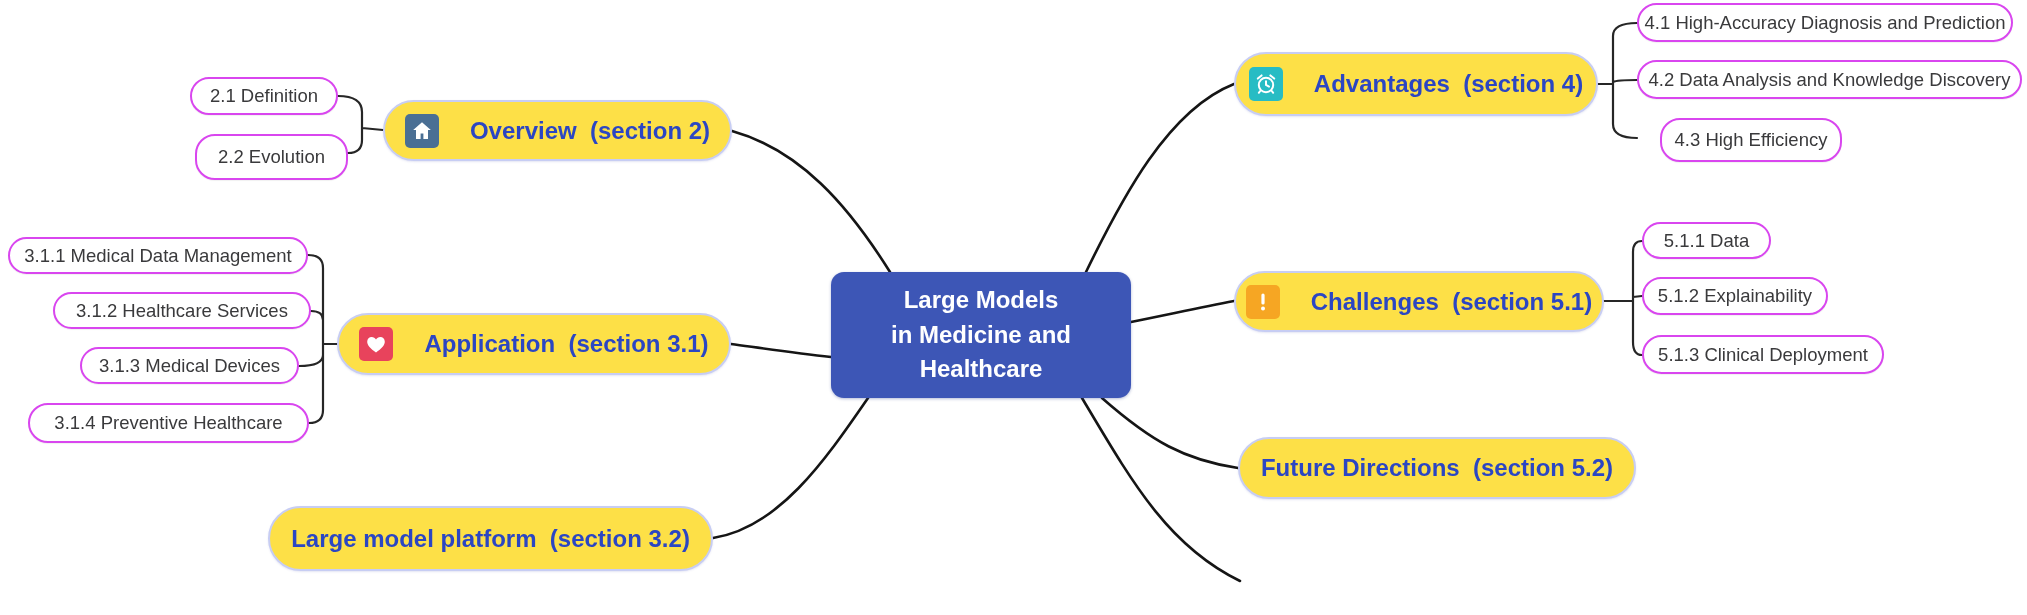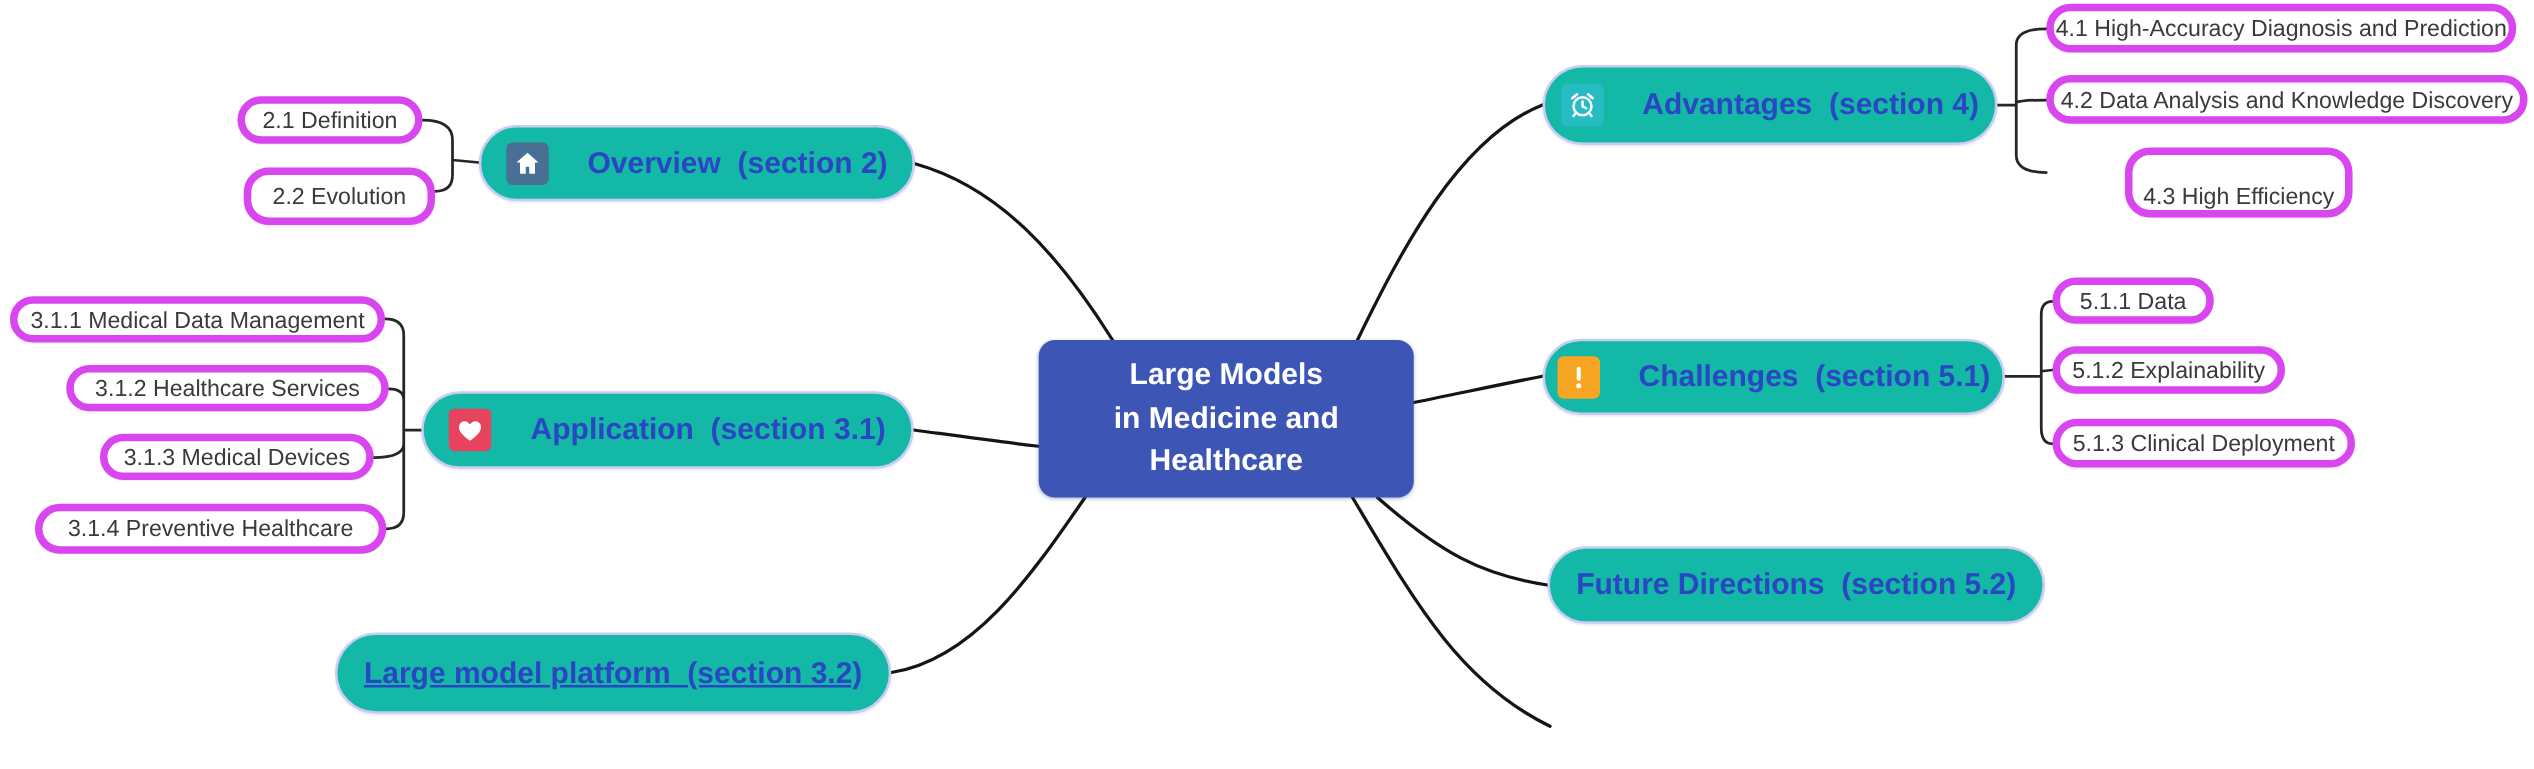--- a/index.html
+++ b/index.html
@@ -5,25 +5,25 @@
   html,body{margin:0;padding:0;background:#ffffff;}
   #stage{position:relative;width:2027px;height:615px;background:#ffffff;overflow:hidden;
          font-family:"Liberation Sans",sans-serif;}
   #wires{position:absolute;left:0;top:0;width:2027px;height:615px;}
 
   .node{position:absolute;display:flex;align-items:center;justify-content:center;box-sizing:border-box;}
 
   .root{background:#3D56B6;border-radius:13px;color:#ffffff;font-weight:bold;font-size:24px;
         text-align:center;line-height:1.45;box-shadow:0 1px 3px rgba(40,60,140,.35);}
 
-  .branch{background:#14b8a6;border:2.5px solid #C7CDF3;border-radius:33px;
+  .branch{background:#fde047;border:2.5px solid #C7CDF3;border-radius:33px;
           color:#2B46C3;font-weight:bold;font-size:24px;white-space:pre;
           box-shadow:0 1px 2px rgba(80,90,180,.15);gap:31px;}
 
-  .leaf{background:#FFFFFF;border:6px solid #d946ef;border-radius:20px;
+  .leaf{background:#FFFFFF;border:2px solid #d946ef;border-radius:20px;
         color:#3A3A3C;font-size:18.5px;white-space:pre;box-shadow:0 1px 1px rgba(0,0,0,.06);}
 
   .iconbox{width:34px;height:34px;border-radius:5px;display:flex;align-items:center;justify-content:center;flex:0 0 auto;}
   .iconbox svg{width:24px;height:24px;display:block;}
   .ic-home{background:#4A6F94;}
   .ic-heart{background:#E8435C;}
   .ic-alarm{background:#27BCC4;}
   .ic-warn{background:#F6A623;}
 </style>
 </head>
@@ -67,21 +67,21 @@
 
   <div class="node branch" style="left:337px;top:313px;width:394px;height:62px;">
     <span class="iconbox ic-heart">
       <svg viewBox="0 0 24 24">
           <path d="M12 20.5 C6.5 16.6 3.2 13.2 3.2 9.7 3.2 7 5.2 5 7.7 5 c1.8 0 3.4 1 4.3 2.6 C12.9 6 14.5 5 16.3 5 c2.5 0 4.5 2 4.5 4.7 0 3.5 -3.3 6.9 -8.8 10.8 Z" fill="#fff"></path>
         </svg>
     </span>
     <span>Application  (section 3.1)</span>
   </div>
 
-  <div class="node branch" style="left:268px;top:506px;width:445px;height:65px;text-decoration:underline;">
+  <div class="node branch" style="left:268px;top:506px;width:445px;height:65px;">
     <span>Large model platform  (section 3.2)</span>
   </div>
 
   <div class="node branch" style="left:1234px;top:52px;width:364px;height:64px;">
     <span class="iconbox ic-alarm">
       <svg viewBox="0 0 24 24">
           <g stroke="#fff" stroke-width="2" fill="none" stroke-linecap="round">
         <circle cx="12" cy="13" r="7.2"></circle>
             <path d="M12 9.2 V13 l3 1.6"></path>
         <path d="M7.6 3.4 3.8 6.6"></path>
@@ -130,21 +130,21 @@
   <div class="node leaf" style="left:28px;top:403px;width:281px;height:40px;">
     <span>3.1.4 Preventive Healthcare</span>
   </div>
 
   <div class="node leaf" style="left:1637px;top:3px;width:376px;height:39px;">
     <span>4.1 High-Accuracy Diagnosis and Prediction</span>
   </div>
   <div class="node leaf" style="left:1637px;top:60px;width:385px;height:39px;">
     <span>4.2 Data Analysis and Knowledge Discovery</span>
   </div>
-  <div class="node leaf" style="left:1700px;top:118px;width:182px;height:56px;align-items:flex-end;">
+  <div class="node leaf" style="left:1660px;top:118px;width:182px;height:44px;">
     <span>4.3 High Efficiency</span>
   </div>
 
   <div class="node leaf" style="left:1642px;top:222px;width:129px;height:37px;">
     <span>5.1.1 Data</span>
   </div>
   <div class="node leaf" style="left:1642px;top:277px;width:186px;height:38px;">
     <span>5.1.2 Explainability</span>
   </div>
   <div class="node leaf" style="left:1642px;top:335px;width:242px;height:39px;">

